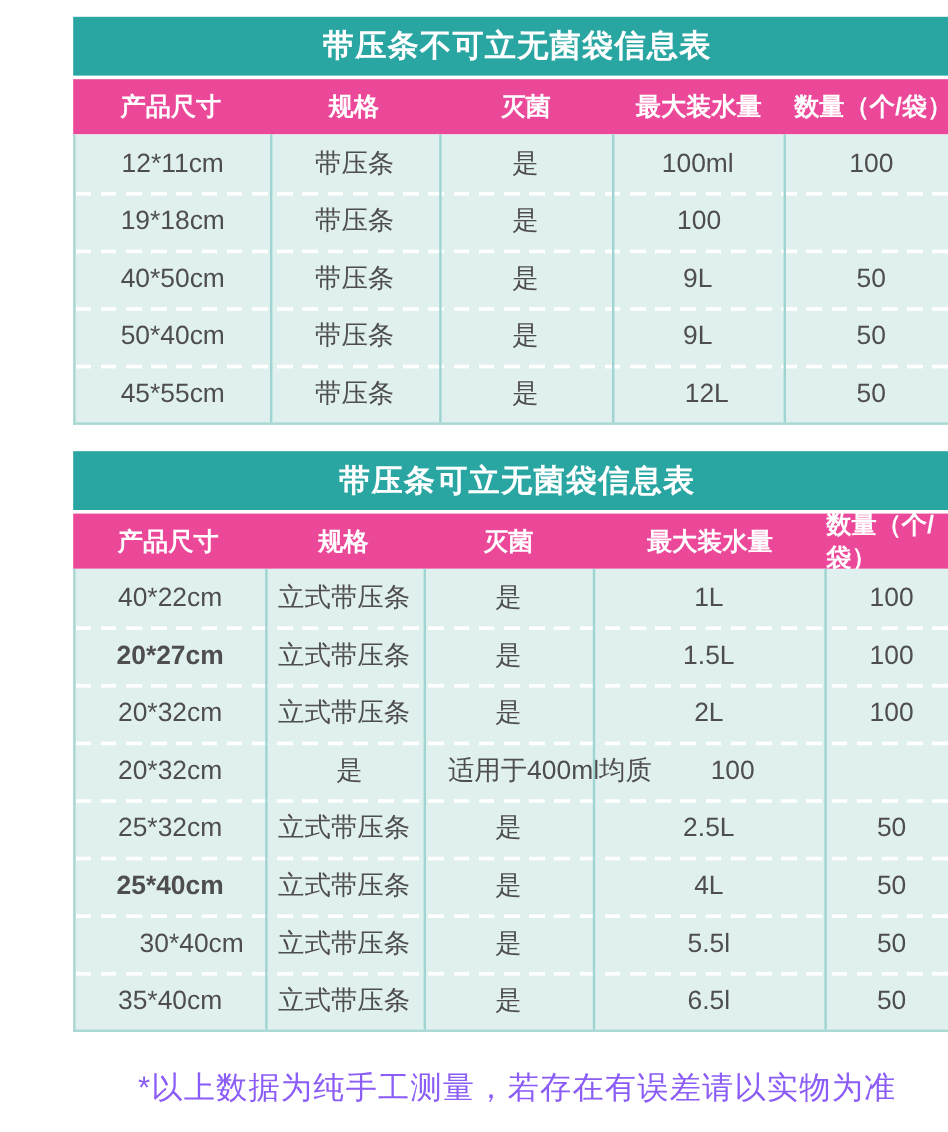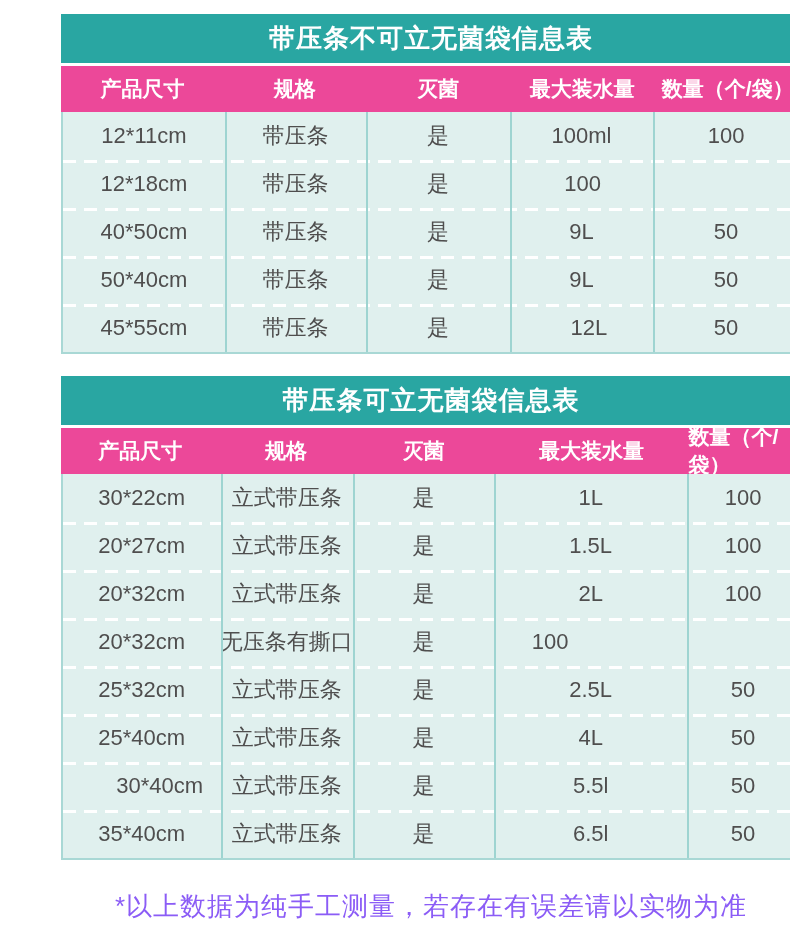--- a/index.html
+++ b/index.html
@@ -94,21 +94,21 @@
       </div>
     <div class="tbl-body">
         <div class="trow">
           <div class="tcell" style="width: 22%;">12*11cm</div>
           <div class="tcell" style="width: 19.2%;">带压条</div>
           <div class="tcell" style="width: 19.5%;">是</div>
           <div class="tcell" style="width: 19.5%;">100ml</div>
           <div class="tcell" style="width: 19.8%;">100</div>
         </div>
         <div class="trow dashed">
-          <div class="tcell" style="width: 22%;">12*18cm</div>
+          <div class="tcell" style="width: 22%;">19*18cm</div>
           <div class="tcell" style="width: 19.2%;">带压条</div>
           <div class="tcell" style="width: 19.5%;">是</div>
           <div class="tcell" style="width: 19.8%;">100</div>
         </div>
         <div class="trow dashed">
           <div class="tcell" style="width: 22%;">40*50cm</div>
           <div class="tcell" style="width: 19.2%;">带压条</div>
           <div class="tcell" style="width: 19.5%;">是</div>
           <div class="tcell" style="width: 19.5%;">9L</div>
           <div class="tcell" style="width: 19.8%;">50</div>
@@ -138,55 +138,55 @@
     <div class="tbl-title">带压条可立无菌袋信息表</div>
     <div class="tbl-header">
         <div class="hcell" style="width: 21.4%;">产品尺寸</div>
         <div class="hcell" style="width: 18%;">规格</div>
         <div class="hcell" style="width: 19.2%;">灭菌</div>
         <div class="hcell" style="width: 26.2%;">最大装水量</div>
         <div class="hcell" style="width: 15.2%;">数量（个/袋）</div>
       </div>
     <div class="tbl-body">
         <div class="trow">
-          <div class="tcell" style="width: 21.4%;">30*22cm</div>
+          <div class="tcell" style="width: 21.4%;">40*22cm</div>
           <div class="tcell" style="width: 18%;">立式带压条</div>
           <div class="tcell" style="width: 19.2%;">是</div>
           <div class="tcell" style="width: 26.2%;">1L</div>
           <div class="tcell" style="width: 15.2%;">100</div>
         </div>
         <div class="trow dashed">
-          <div class="tcell" style="width: 21.4%;">20*27cm</div>
+          <div class="tcell" style="width: 21.4%; font-weight: bold;">20*27cm</div>
           <div class="tcell" style="width: 18%;">立式带压条</div>
           <div class="tcell" style="width: 19.2%;">是</div>
           <div class="tcell" style="width: 26.2%;">1.5L</div>
           <div class="tcell" style="width: 15.2%;">100</div>
         </div>
         <div class="trow dashed">
           <div class="tcell" style="width: 21.4%;">20*32cm</div>
           <div class="tcell" style="width: 18%;">立式带压条</div>
           <div class="tcell" style="width: 19.2%;">是</div>
           <div class="tcell" style="width: 26.2%;">2L</div>
           <div class="tcell" style="width: 15.2%;">100</div>
         </div>
         <div class="trow dashed">
           <div class="tcell" style="width: 21.4%;">20*32cm</div>
-          <div class="tcell" style="width: 18%;">无压条有撕口</div>
-          <div class="tcell" style="width: 19.2%;">是</div>
+          <div class="tcell" style="width: 19.2%;">是</div>
+          <div class="tcell" style="width: 26.2%;">适用于400ml均质</div>
           <div class="tcell" style="width: 15.2%;">100</div>
         </div>
         <div class="trow dashed">
           <div class="tcell" style="width: 21.4%;">25*32cm</div>
           <div class="tcell" style="width: 18%;">立式带压条</div>
           <div class="tcell" style="width: 19.2%;">是</div>
           <div class="tcell" style="width: 26.2%;">2.5L</div>
           <div class="tcell" style="width: 15.2%;">50</div>
         </div>
         <div class="trow dashed">
-          <div class="tcell" style="width: 21.4%;">25*40cm</div>
+          <div class="tcell" style="width: 21.4%; font-weight: bold;">25*40cm</div>
           <div class="tcell" style="width: 18%;">立式带压条</div>
           <div class="tcell" style="width: 19.2%;">是</div>
           <div class="tcell" style="width: 26.2%;">4L</div>
           <div class="tcell" style="width: 15.2%;">50</div>
         </div>
         <div class="trow dashed">
           <div class="tcell" style="width: 21.4%; padding-left: 36px;">30*40cm</div>
           <div class="tcell" style="width: 18%;">立式带压条</div>
           <div class="tcell" style="width: 19.2%;">是</div>
           <div class="tcell" style="width: 26.2%;">5.5l</div>

